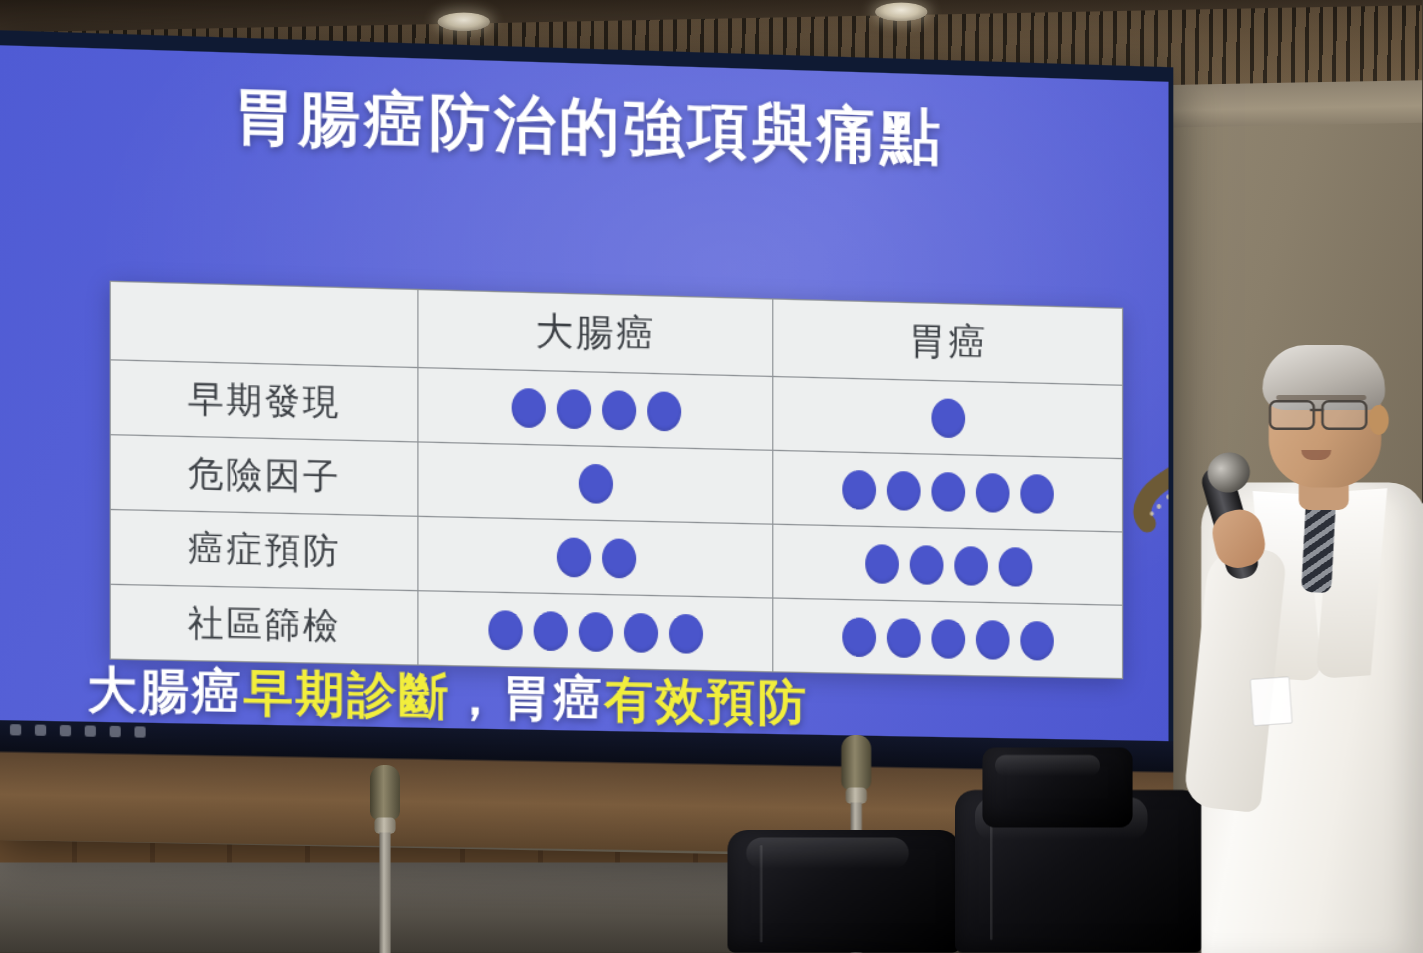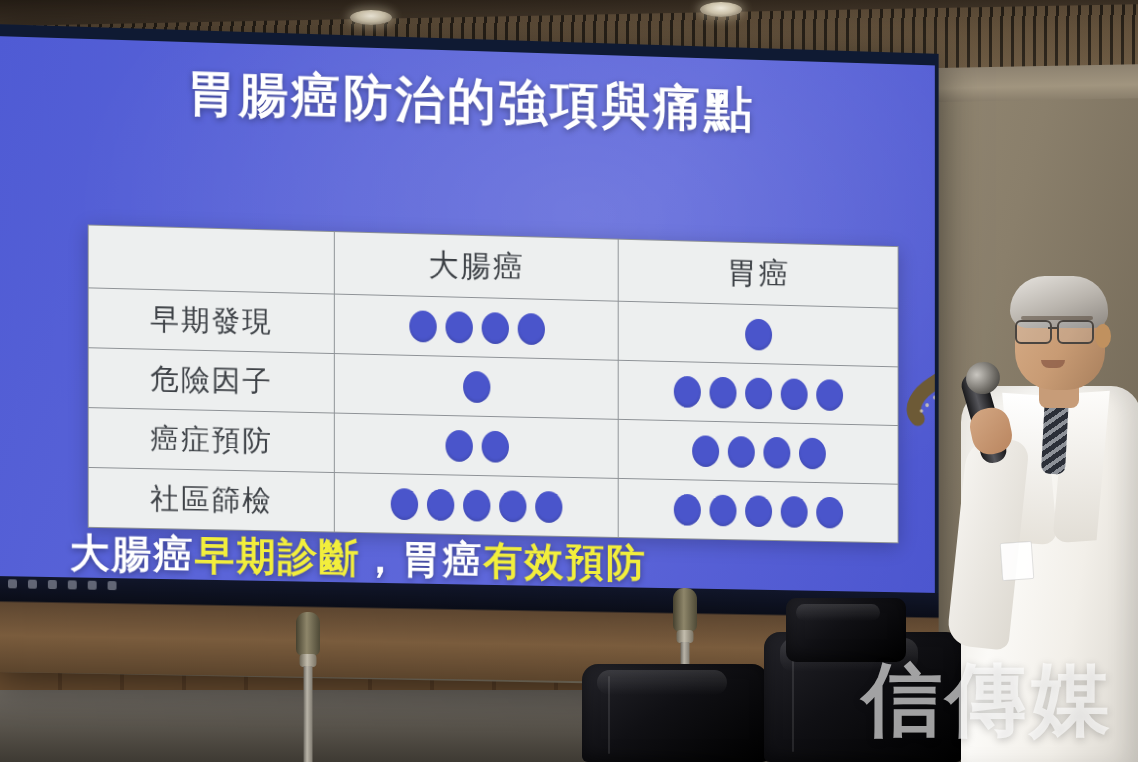--- a/index.html
+++ b/index.html
@@ -466,15 +466,14 @@
         <div class="bridge"></div>
     </div>
     <div class="sp-mouth"></div>
     <div class="sp-arm"></div>
     <div class="sp-mic"></div>
     <div class="sp-mic-head"></div>
     <div class="sp-hand"></div>
     <div class="sp-badge"></div>
   </div>
 
-  <div class="watermark">信傳媒</div>
 
 </div>
 
 </body></html>

